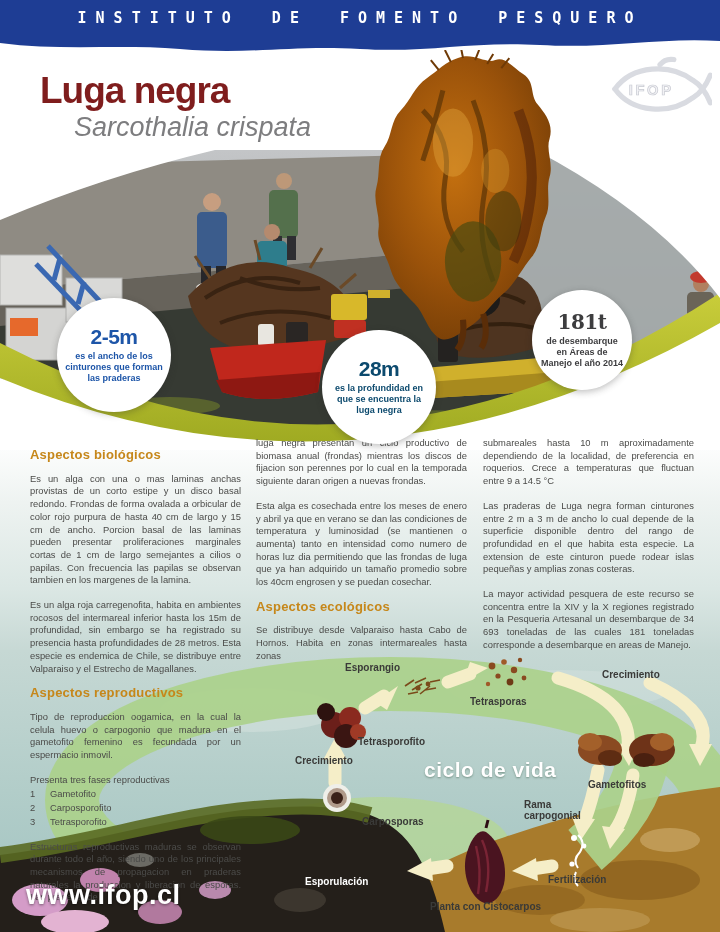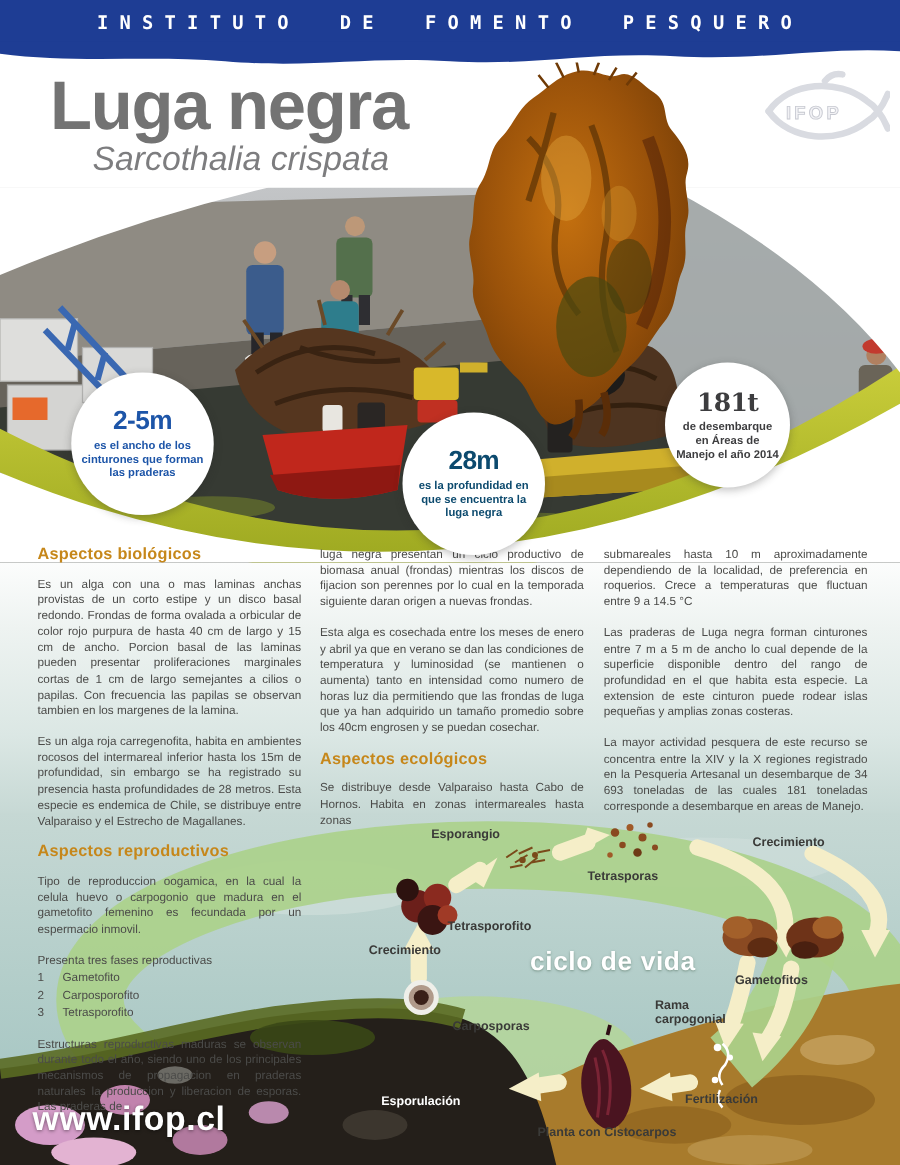--- a/index.html
+++ b/index.html
@@ -8,21 +8,21 @@
   .poster{position:relative;width:720px;height:932px;margin:0 auto;background:#fff;overflow:hidden}
 
   
   .banner{position:absolute;left:0;top:0;width:720px;height:34px;background:#1e3d94;z-index:30}
   .banner-title{position:absolute;left:0;top:9px;width:720px;text-align:center;color:#fff;
     font-family:"DejaVu Sans Mono",monospace;font-weight:bold;font-size:15px;
     letter-spacing:9px;word-spacing:14px;white-space:nowrap}
   .banner-wave{position:absolute;left:0;top:33px;z-index:30}
 
   
-  .page-title{position:absolute;left:40px;top:52px;font-size:55px;font-weight:bold;color:#737373;letter-spacing:-1px;z-index:25}
+  .page-title{position:absolute;left:40px;top:70px;font-size:37px;font-weight:bold;color:#7f1d1d;letter-spacing:-1px;z-index:25}
   .page-subtitle{position:absolute;left:74px;top:112px;font-size:27px;font-style:italic;color:#7d7d7f;letter-spacing:0;z-index:25}
   .ifop-logo{position:absolute;left:608px;top:56px;z-index:25}
 
   
   .scene{position:absolute;left:0;top:128px;z-index:5}
   .seaweed{position:absolute;left:352px;top:50px;z-index:22}
 
   
   .callout{position:absolute;background:#fff;border-radius:50%;text-align:center;z-index:26;
     display:flex;flex-direction:column;align-items:center;justify-content:center;
@@ -35,21 +35,21 @@
   .callout-landings .val{font-family:"DejaVu Serif",serif;font-size:20px}
 
   
   .wash{position:absolute;left:0;top:438px;width:720px;height:215px;z-index:4;
     background:linear-gradient(180deg,#ffffff 0%,#eef3f1 30%,#dbe7e4 70%,#c6d8d4 100%)}
 
   
   .col{position:absolute;top:437px;width:211px;font-size:9.4px;line-height:12.7px;
     color:#4b4b49;text-align:justify;z-index:10}
   .col-1{left:30px}.col-2{left:256px}.col-3{left:483px}
-  .col h3{font-size:13px;color:#c6871a;font-weight:bold;margin:0 0 11px 0;letter-spacing:.2px}
+  .col h3{font-size:13px;color:#c6871a;font-weight:bold;margin:12px 0 11px 0;letter-spacing:.2px}
   .col h3.mt{margin-top:6px}
   .col p{margin:0 0 12px 0}
   .phases{margin:0 0 12px 0}
   .phase{display:flex;margin-bottom:1px}
   .phase .n{width:20px;flex:none}
 
   
   .cycle-svg{position:absolute;left:0;top:650px;z-index:6}
   .cyc-label{position:absolute;font-size:10px;font-weight:bold;color:#3a3a38;z-index:12;white-space:nowrap}
   .cyc-label.white{color:#fff;font-weight:bold}
@@ -246,21 +246,21 @@
 
   <div class="col col-2">
     <p>luga negra presentan un ciclo productivo de biomasa anual (frondas) mientras los discos de fijacion son perennes por lo cual en la temporada siguiente daran origen a nuevas frondas.</p>
     <p>Esta alga es cosechada entre los meses de enero y abril ya que en verano se dan las condiciones de temperatura y luminosidad (se mantienen o aumenta) tanto en intensidad como numero de horas luz dia permitiendo que las frondas de luga que ya han adquirido un tamaño promedio sobre los 40cm engrosen y se puedan cosechar.</p>
     <h3 class="mt">Aspectos ecológicos</h3>
     <p>Se distribuye desde Valparaiso hasta Cabo de Hornos. Habita en zonas intermareales hasta zonas</p>
   </div>
 
   <div class="col col-3">
     <p>submareales hasta 10 m aproximadamente dependiendo de la localidad, de preferencia en roquerios. Crece a temperaturas que fluctuan entre 9 a 14.5 °C</p>
-    <p>Las praderas de Luga negra forman cinturones entre 7 m a 5 m de ancho lo cual depende de la superficie disponible dentro del rango de profundidad en el que habita esta especie. La extension de este cinturon puede rodear islas pequeñas y amplias zonas costeras.</p>
+    <p>Las praderas de Luga negra forman cinturones entre 2 m a 3 m de ancho lo cual depende de la superficie disponible dentro del rango de profundidad en el que habita esta especie. La extension de este cinturon puede rodear islas pequeñas y amplias zonas costeras.</p>
     <p>La mayor actividad pesquera de este recurso se concentra entre la XIV y la X regiones registrado en la Pesqueria Artesanal un desembarque de 34 693 toneladas de las cuales 181 toneladas corresponde a desembarque en areas de Manejo.</p>
   </div>
 
   <svg class="cycle-svg" width="720" height="282" viewBox="0 0 720 282" aria-hidden="true">
     <defs>
       <linearGradient id="wat" x1="0" y1="0" x2="0" y2="1">
         <stop offset="0" stop-color="#c6d8d4"></stop>
           <stop offset=".5" stop-color="#b2cdc9"></stop>
           <stop offset="1" stop-color="#9fc2c0"></stop>
       </linearGradient>

